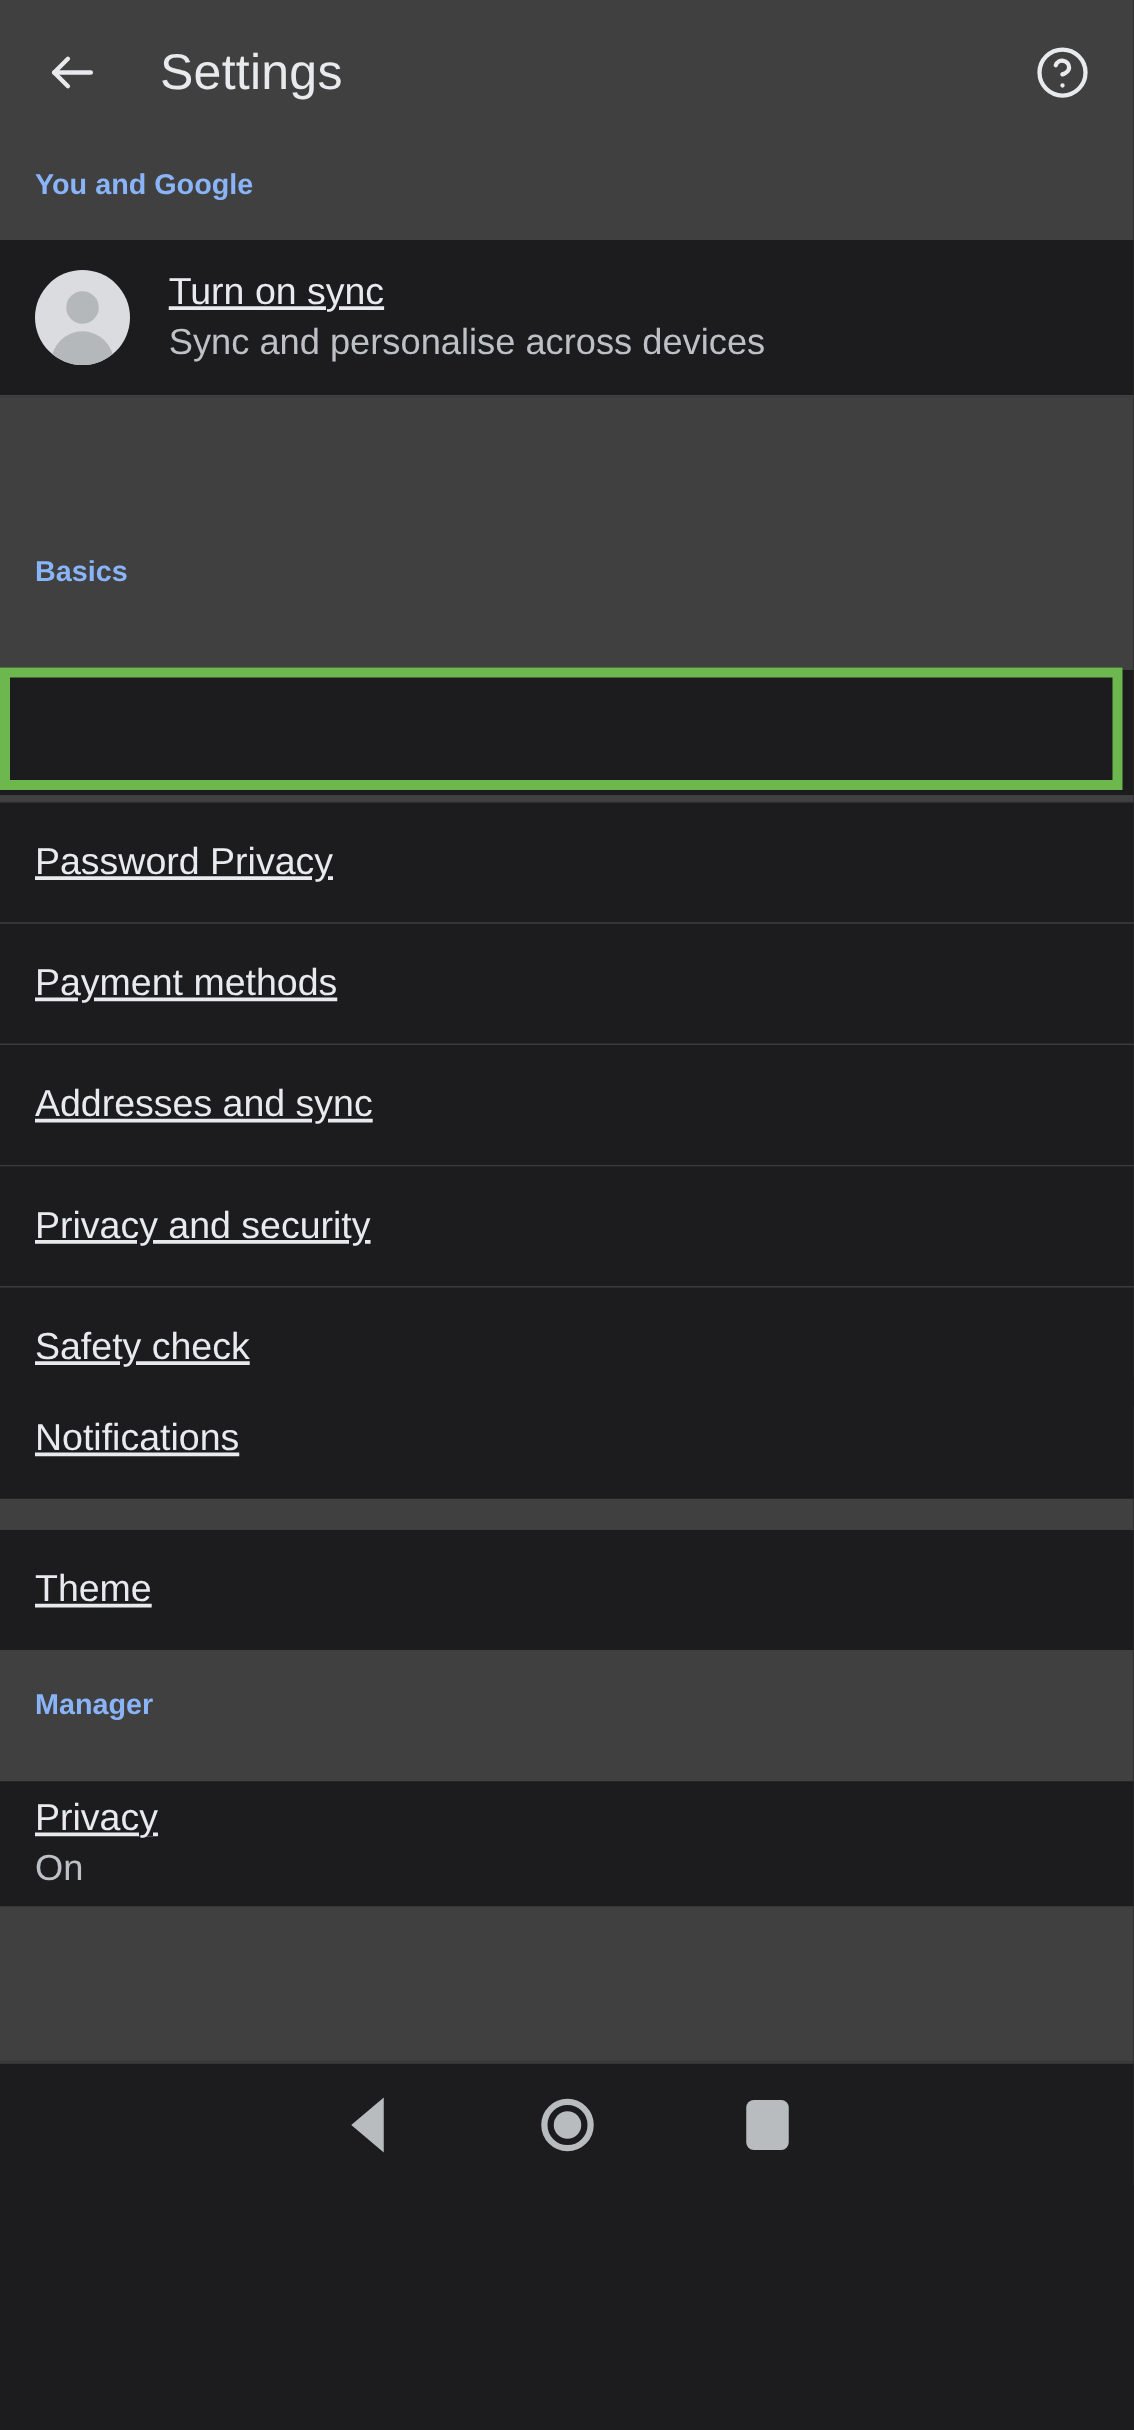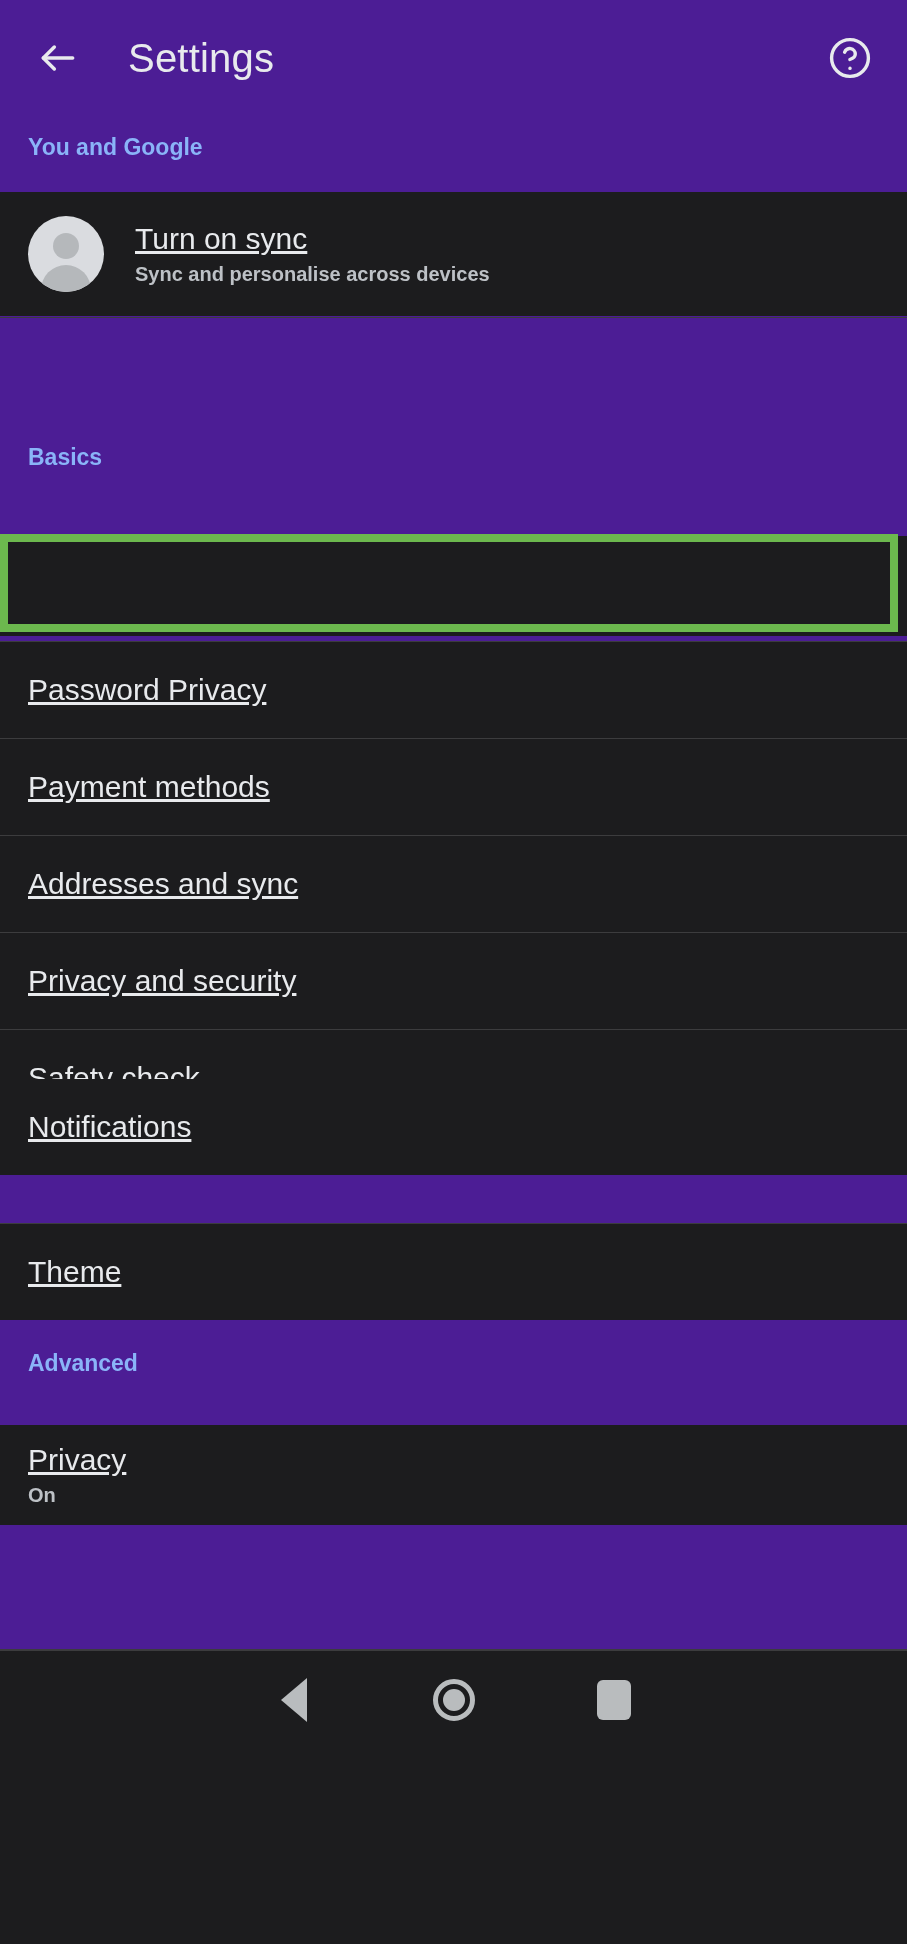--- a/index.html
+++ b/index.html
@@ -2,21 +2,21 @@
 <html><head>
 <meta charset="utf-8">
 <style>
   * { margin:0; padding:0; box-sizing:border-box; }
   html, body {
     width:907px; height:1944px;
     background:#1c1c1e;
     font-family:"Liberation Sans", sans-serif;
     overflow:hidden;
   }
-  .screen { position:relative; width:907px; height:1748px; background:#4c1d95;padding-left:28px; }
+  .screen { position:relative; width:907px; height:1748px; background:#404040;padding-left:28px; }
 
   
   .appbar {
     position:absolute; left:0; top:0; width:907px; height:115px;
     display:flex; align-items:center;
   }
   .back-btn {
     width:64px; height:64px; margin-left:26px;
     display:flex; align-items:center; justify-content:center;
   }
@@ -49,21 +49,21 @@
     background:#1c1c1e;
   }
   .divider {
     position:absolute; left:0; width:907px; height:1px;
     background:#3c3c3e;
   }
   .row-title {
     font-size:30px; color:#e8eaed; font-weight:400; line-height:1.15;text-decoration:underline;
   }
   .row-sub {
-    font-size:20px; color:#bdc1c6; font-weight:700; line-height:1.15;
+    font-size:29px; color:#bdc1c6; font-weight:400; line-height:1.15;
     margin-top:7px;
   }
   .row-text { display:flex; flex-direction:column; justify-content:center; }
 
   
   .avatar {
     width:76px; height:76px; border-radius:50%;
     background:#dadce0;
     position:relative; flex:none;
     overflow:hidden;
@@ -206,34 +206,34 @@
   </div>
   <div class="divider" style="top:1029px;"></div>
 
   <div class="row" style="position:absolute; left:0; top:1030px; width:907px; height:96px;">
     <div class="row-text">
       <div class="row-title">Safety check</div>
     </div>
   </div>
   <div class="divider" style="top:1126px;"></div>
 
-  <div class="row" style="position:absolute; left:0; top:1079px; width:907px; height:96px;align-items:center;">
+  <div class="row" style="position:absolute; left:0; top:1103px; width:907px; height:96px;align-items:center;">
     <div class="row-text">
       <div class="row-title">Notifications</div>
     </div>
   </div>
   <div class="divider" style="top:1223px;"></div>
 
   <div class="row" style="position:absolute; left:0; top:1224px; width:907px; height:96px;">
     <div class="row-text">
       <div class="row-title">Theme</div>
     </div>
   </div>
 
-  <div class="section-header" style="position:absolute; left:0; top:1352px;">Advanced</div>
+  <div class="section-header" style="position:absolute; left:0; top:1352px;">Manager</div>
 
   <div class="row" style="position:absolute; left:0; top:1425px; width:907px; height:100px;">
     <div class="row-text">
       <div class="row-title">Privacy</div>
       <div class="row-sub">On</div>
     </div>
   </div>
 
   <div class="navbar">
     <div class="nav-btn">

